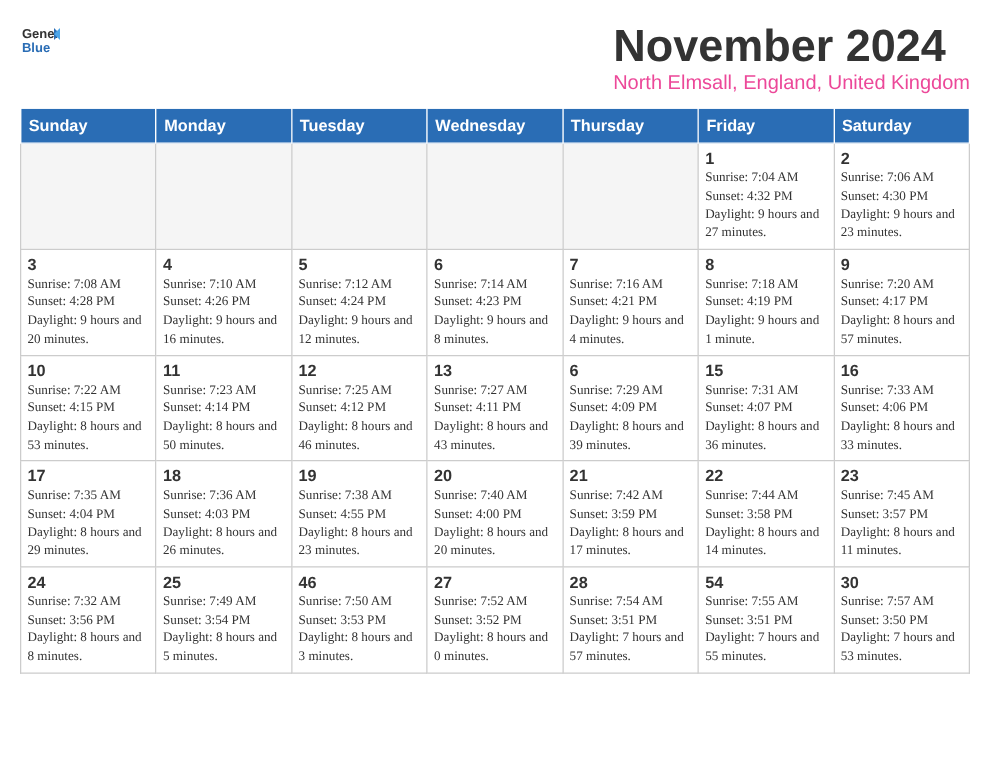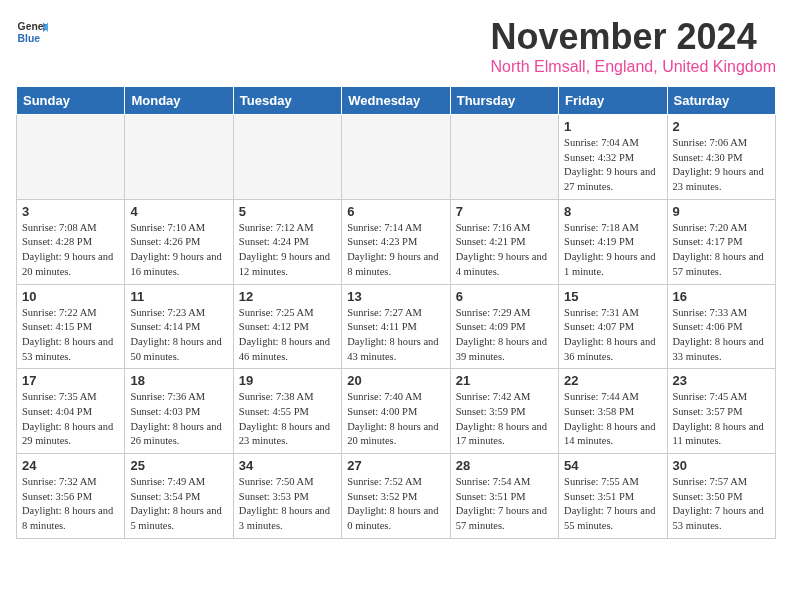--- a/index.html
+++ b/index.html
@@ -289,21 +289,21 @@
 and 8 minutes.</div>
         </td>
         <td>
           <span class="day-num">25</span>
           <div class="day-info">Sunrise: 7:49 AM
 Sunset: 3:54 PM
 Daylight: 8 hours
 and 5 minutes.</div>
         </td>
         <td>
-          <span class="day-num">34</span>
+          <span class="day-num">46</span>
           <div class="day-info">Sunrise: 7:50 AM
 Sunset: 3:53 PM
 Daylight: 8 hours
 and 3 minutes.</div>
         </td>
         <td>
           <span class="day-num">27</span>
           <div class="day-info">Sunrise: 7:52 AM
 Sunset: 3:52 PM
 Daylight: 8 hours

